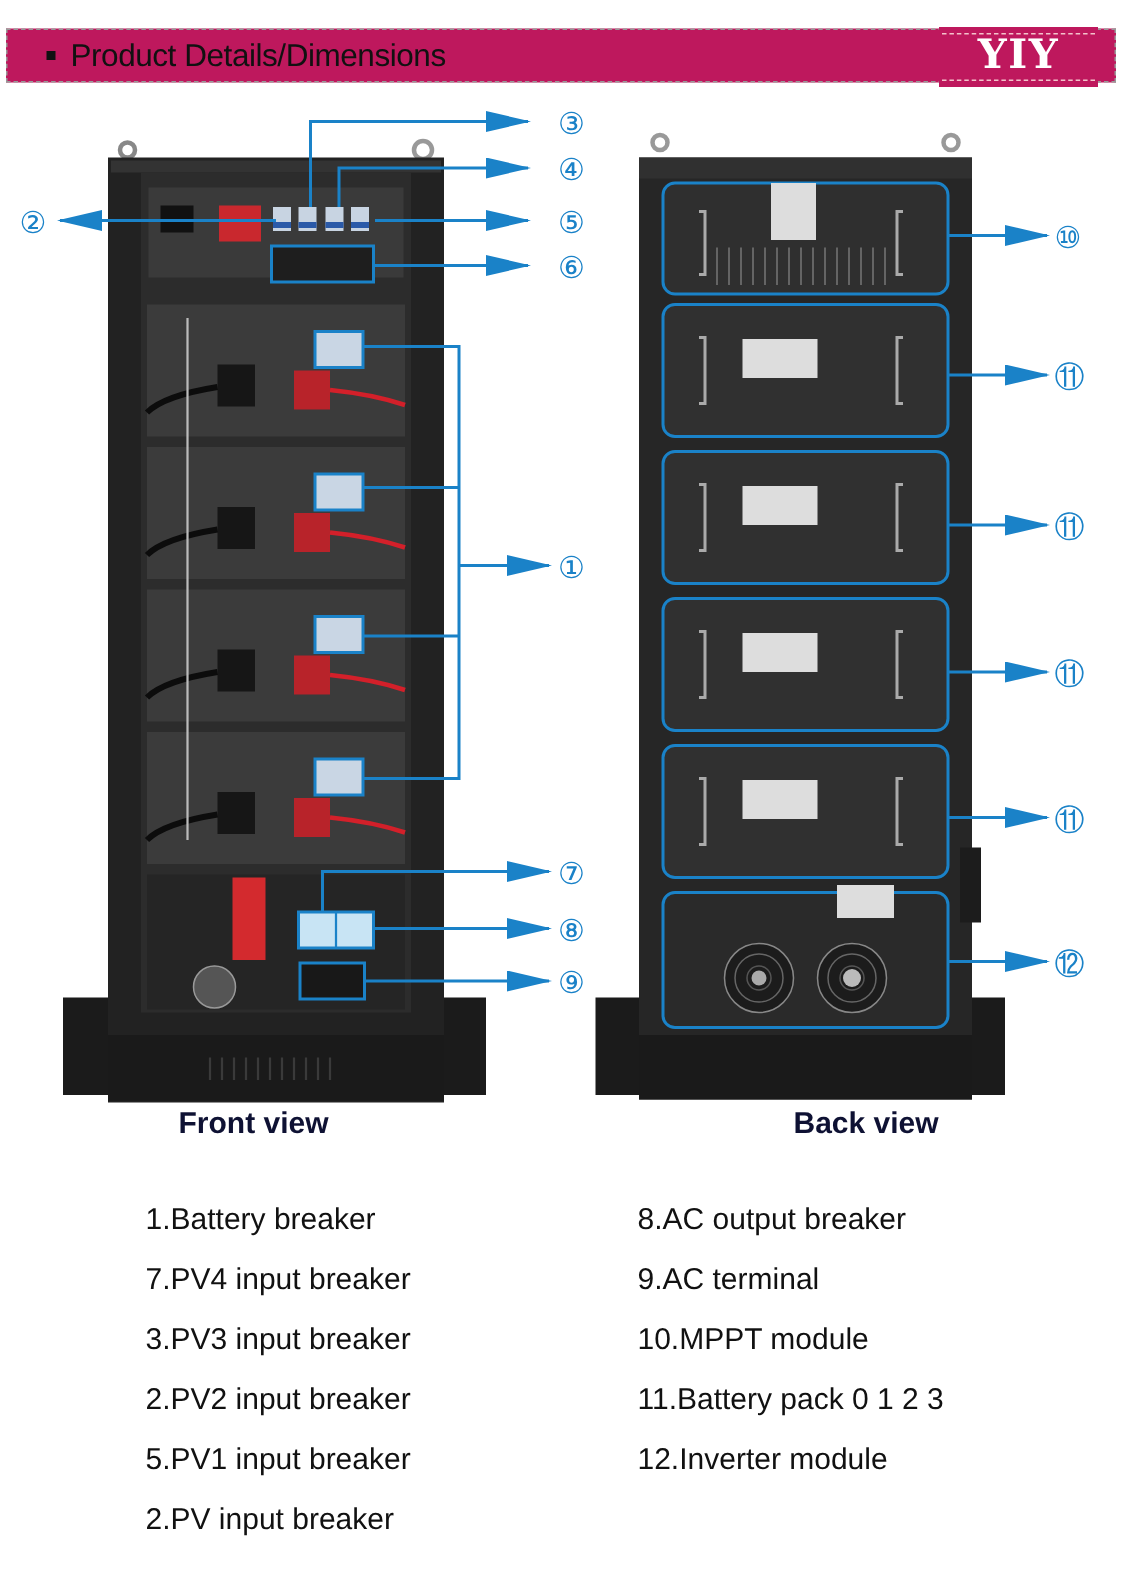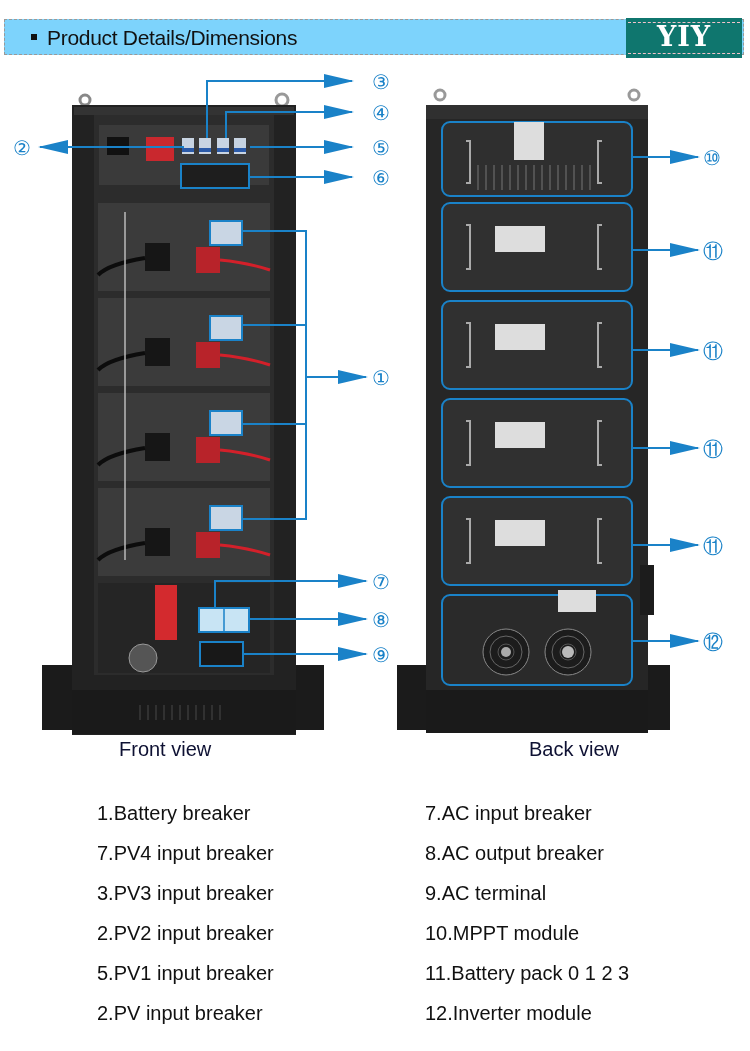--- a/index.html
+++ b/index.html
@@ -1,24 +1,24 @@
 <!DOCTYPE html>
 <html><head>
 <meta charset="utf-8">
 <style>
   html,body{margin:0;padding:0;background:#fff;}
   body{width:750px;height:1051px;position:relative;overflow:hidden;font-family:"Liberation Sans",sans-serif;}
-  .header{position:absolute;left:4px;top:19px;width:740px;height:36px;background:#7dd3fc;border:1px dashed #999;box-sizing:border-box;}
+  .header{position:absolute;left:4px;top:19px;width:740px;height:36px;background:#be185d;border:1px dashed #999;box-sizing:border-box;}
   .header .bullet{position:absolute;left:26px;top:14px;width:6px;height:6px;background:#111;}
   .header .title{position:absolute;left:42px;top:6px;font-size:21px;color:#111;letter-spacing:-0.3px;}
-  .logo{position:absolute;left:626px;top:18px;width:116px;height:40px;background:#0f766e;}
+  .logo{position:absolute;left:626px;top:18px;width:106px;height:40px;background:#be185d;}
   .logo .inner{position:absolute;left:2px;top:4px;right:2px;bottom:4px;border-top:1px dashed #f3c3cb;border-bottom:1px dashed #f3c3cb;}
   .logo .text{position:absolute;left:0;right:0;top:3px;text-align:center;font-family:"DejaVu Serif",serif;font-weight:bold;font-size:27px;color:#fff;letter-spacing:1px;}
   svg{position:absolute;left:0;top:0;}
-  .view-label{position:absolute;font-weight:normal;font-size:20px;color:#0e1133;}
+  .view-label{position:absolute;font-weight:bold;font-size:20px;color:#0e1133;}
   .list{position:absolute;font-size:20px;color:#111;}
   .list div{height:40px;line-height:24px;}
 </style>
 </head>
 <body>
 
 <div class="header">
   <span class="bullet"></span>
   <span class="title">Product Details/Dimensions</span>
 </div>
@@ -234,19 +234,18 @@
 
 <div class="list" style="left:97px;top:801px;">
   <div>1.Battery breaker</div>
   <div>7.PV4 input breaker</div>
   <div>3.PV3 input breaker</div>
   <div>2.PV2 input breaker</div>
   <div>5.PV1 input breaker</div>
   <div>2.PV input breaker</div>
 </div>
 <div class="list" style="left:425px;top:801px;">
-  <div>7.AC input breaker</div>
   <div>8.AC output breaker</div>
   <div>9.AC terminal</div>
   <div>10.MPPT module</div>
   <div>11.Battery pack 0 1 2 3</div>
   <div>12.Inverter module</div>
 </div>
 
 </body></html>

